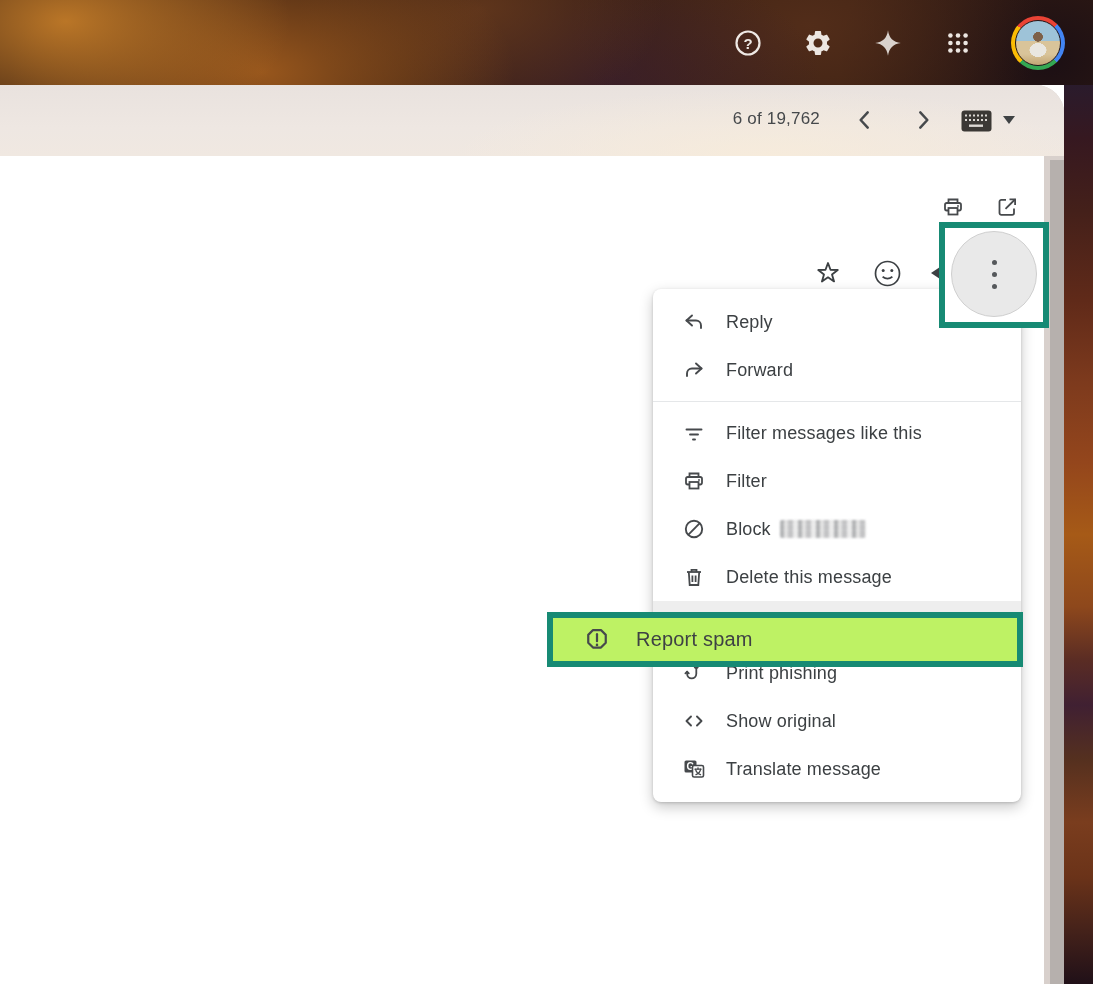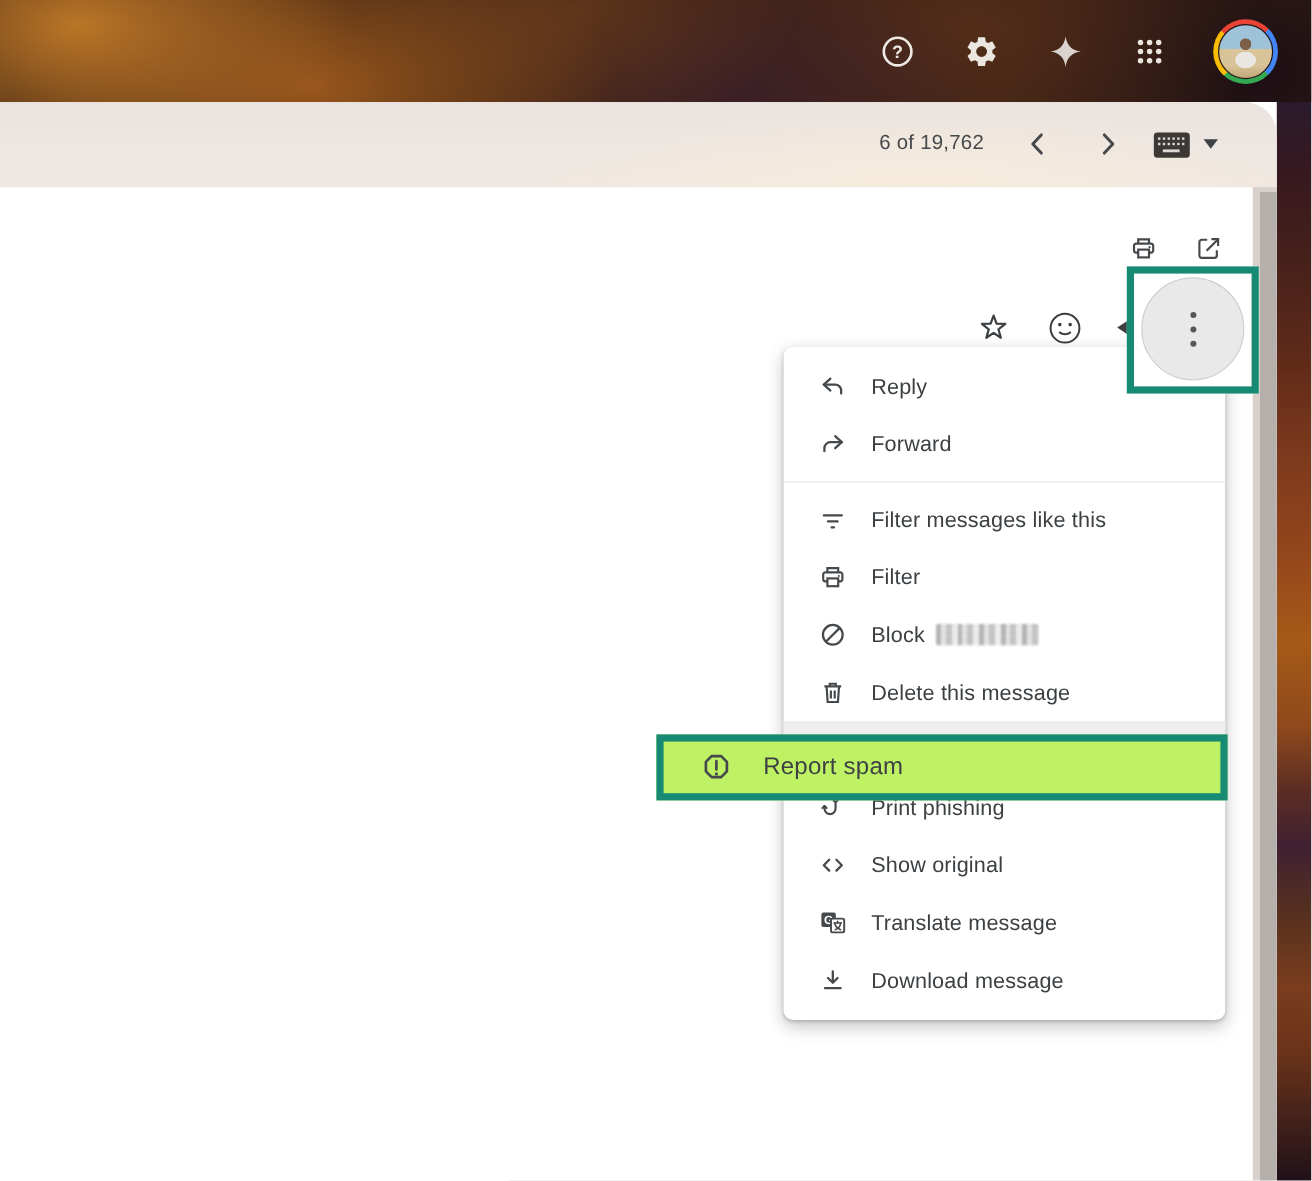--- a/index.html
+++ b/index.html
@@ -310,30 +310,20 @@
             <path d="M13 12.2h6"></path>
               <path d="M16 10.8v1.4"></path>
             <path d="M18.6 12.2c-.4 2.6-2.2 4.6-4.6 5.5"></path>
             <path d="M13.6 12.4c.5 2.4 2.3 4.4 4.9 5.3"></path>
           </g>
         </svg>
       </span>
       <span class="mi-label">Translate message</span>
     </div>
 
-    <div class="menu-item">
-      <span class="mi-icon">
-        <svg width="24" height="24" viewBox="0 0 24 24" fill="none" stroke="#46494c" stroke-width="1.9" stroke-linecap="round" stroke-linejoin="round">
-          <path d="M12 4.5v9"></path>
-            <path d="M8 10l4 4 4-4"></path>
-            <path d="M5.5 18.5h13"></path>
-        </svg>
-      </span>
-      <span class="mi-label">Download message</span>
-    </div>
 
 
   </div>
 
   <div class="anno-box-dots">
     <div class="more-circle">
       <div class="dots-col">
           <span></span>
           <span></span>
           <span></span>

